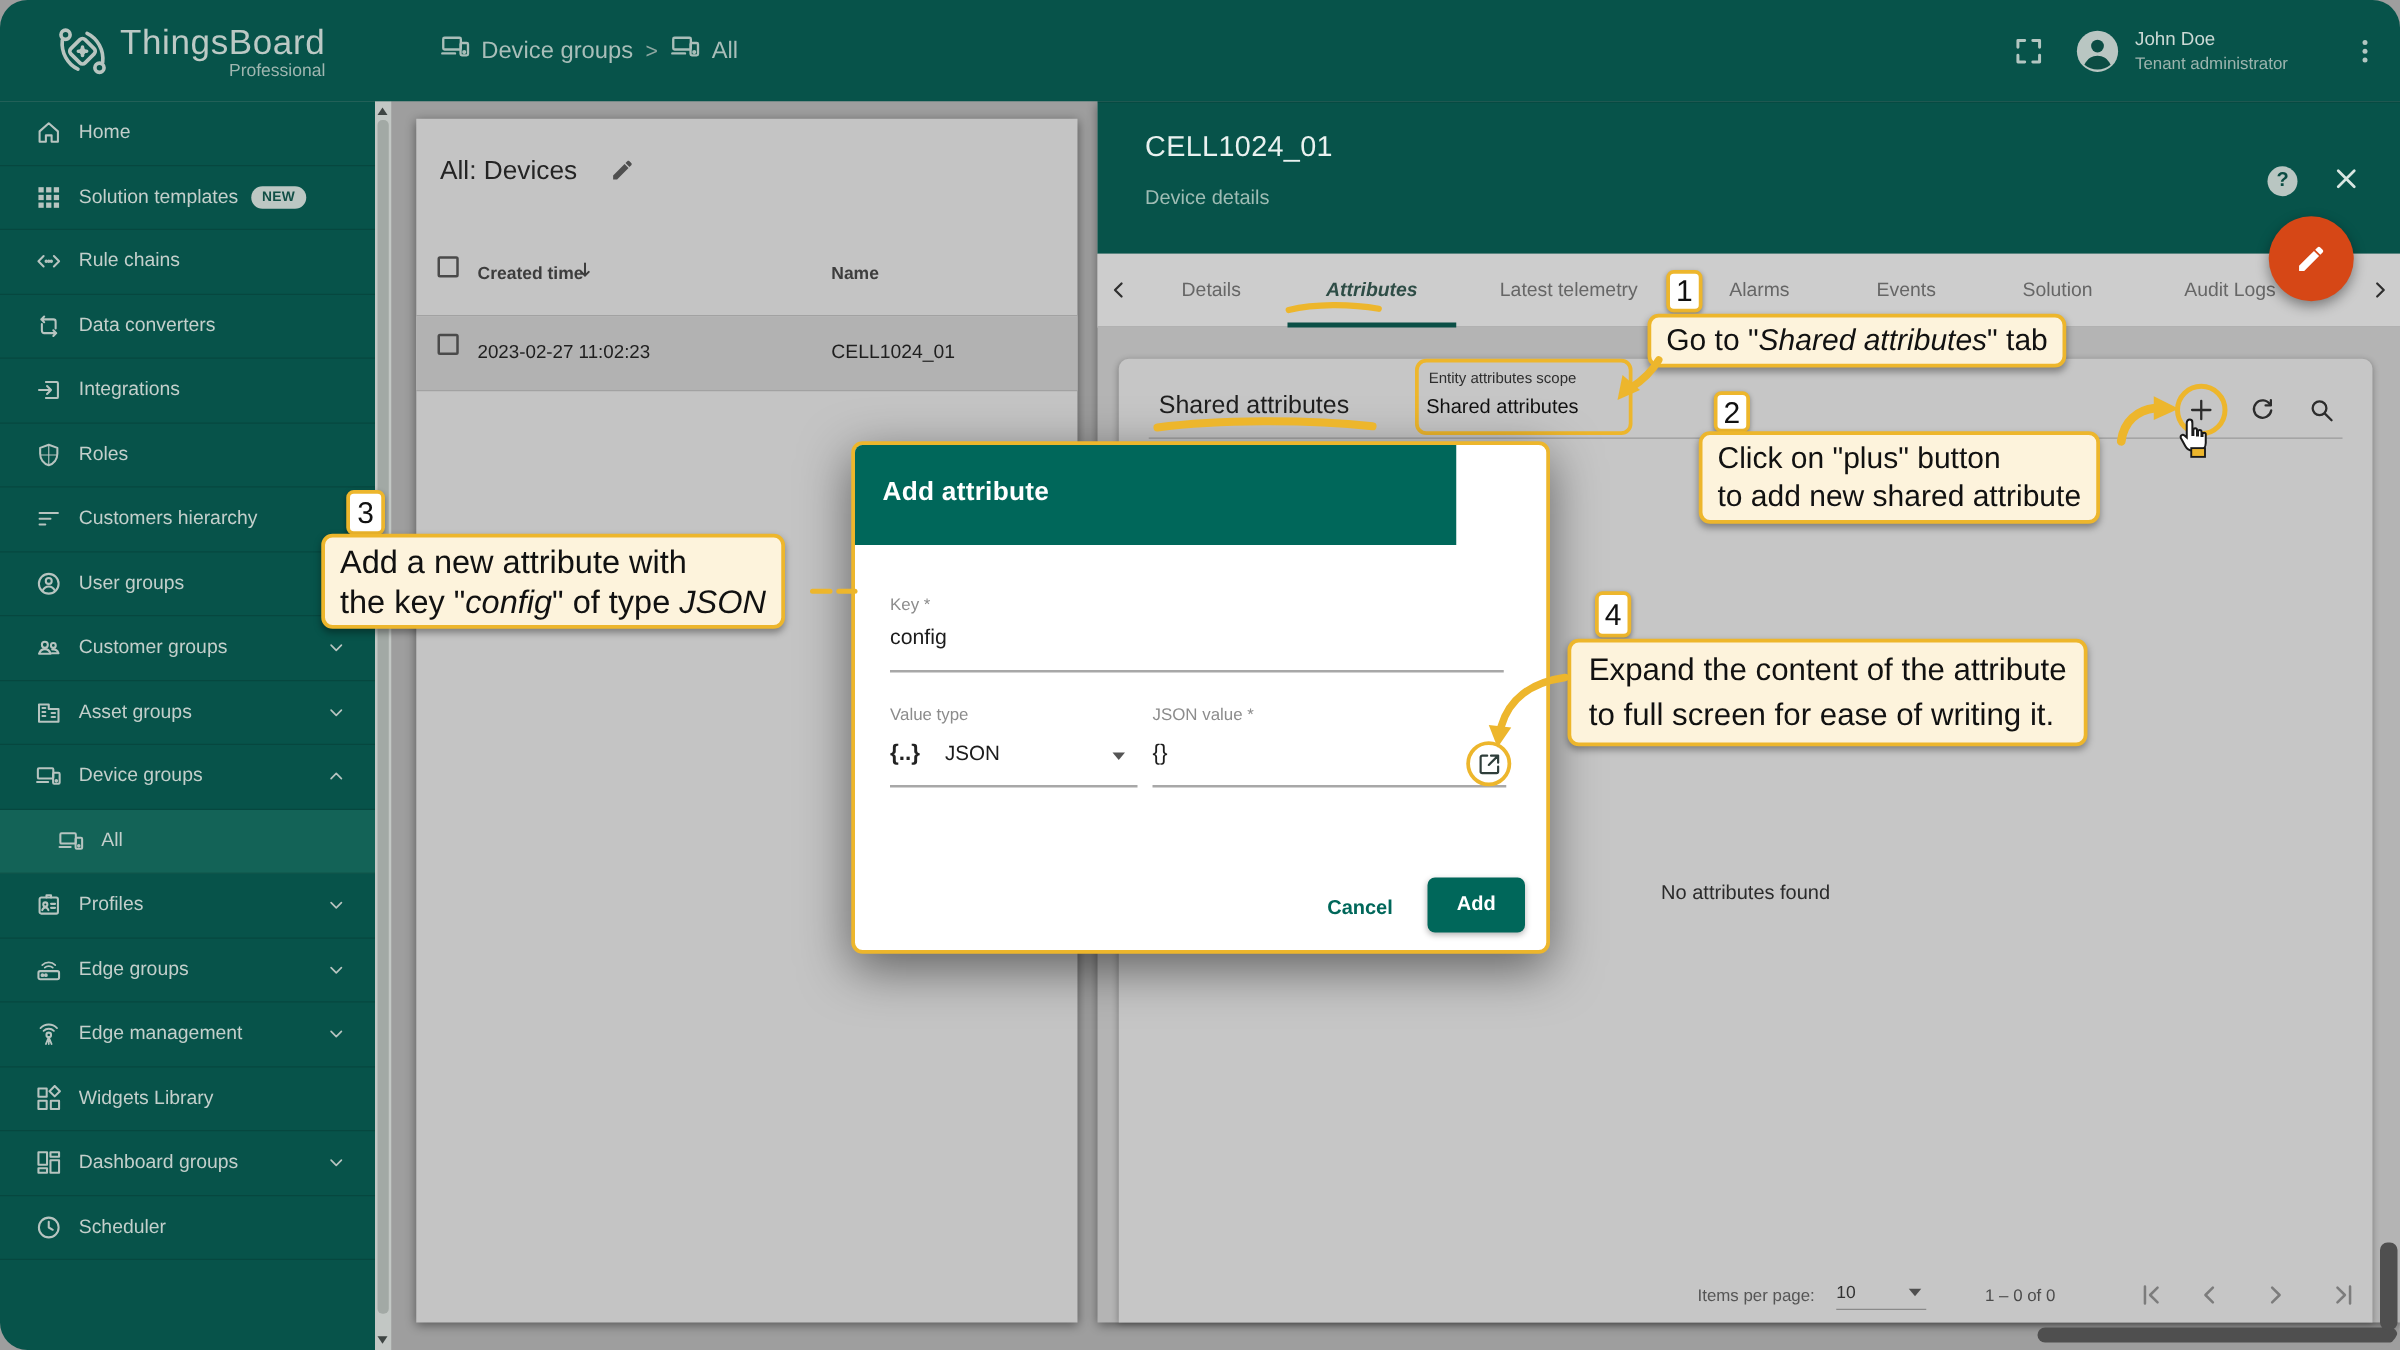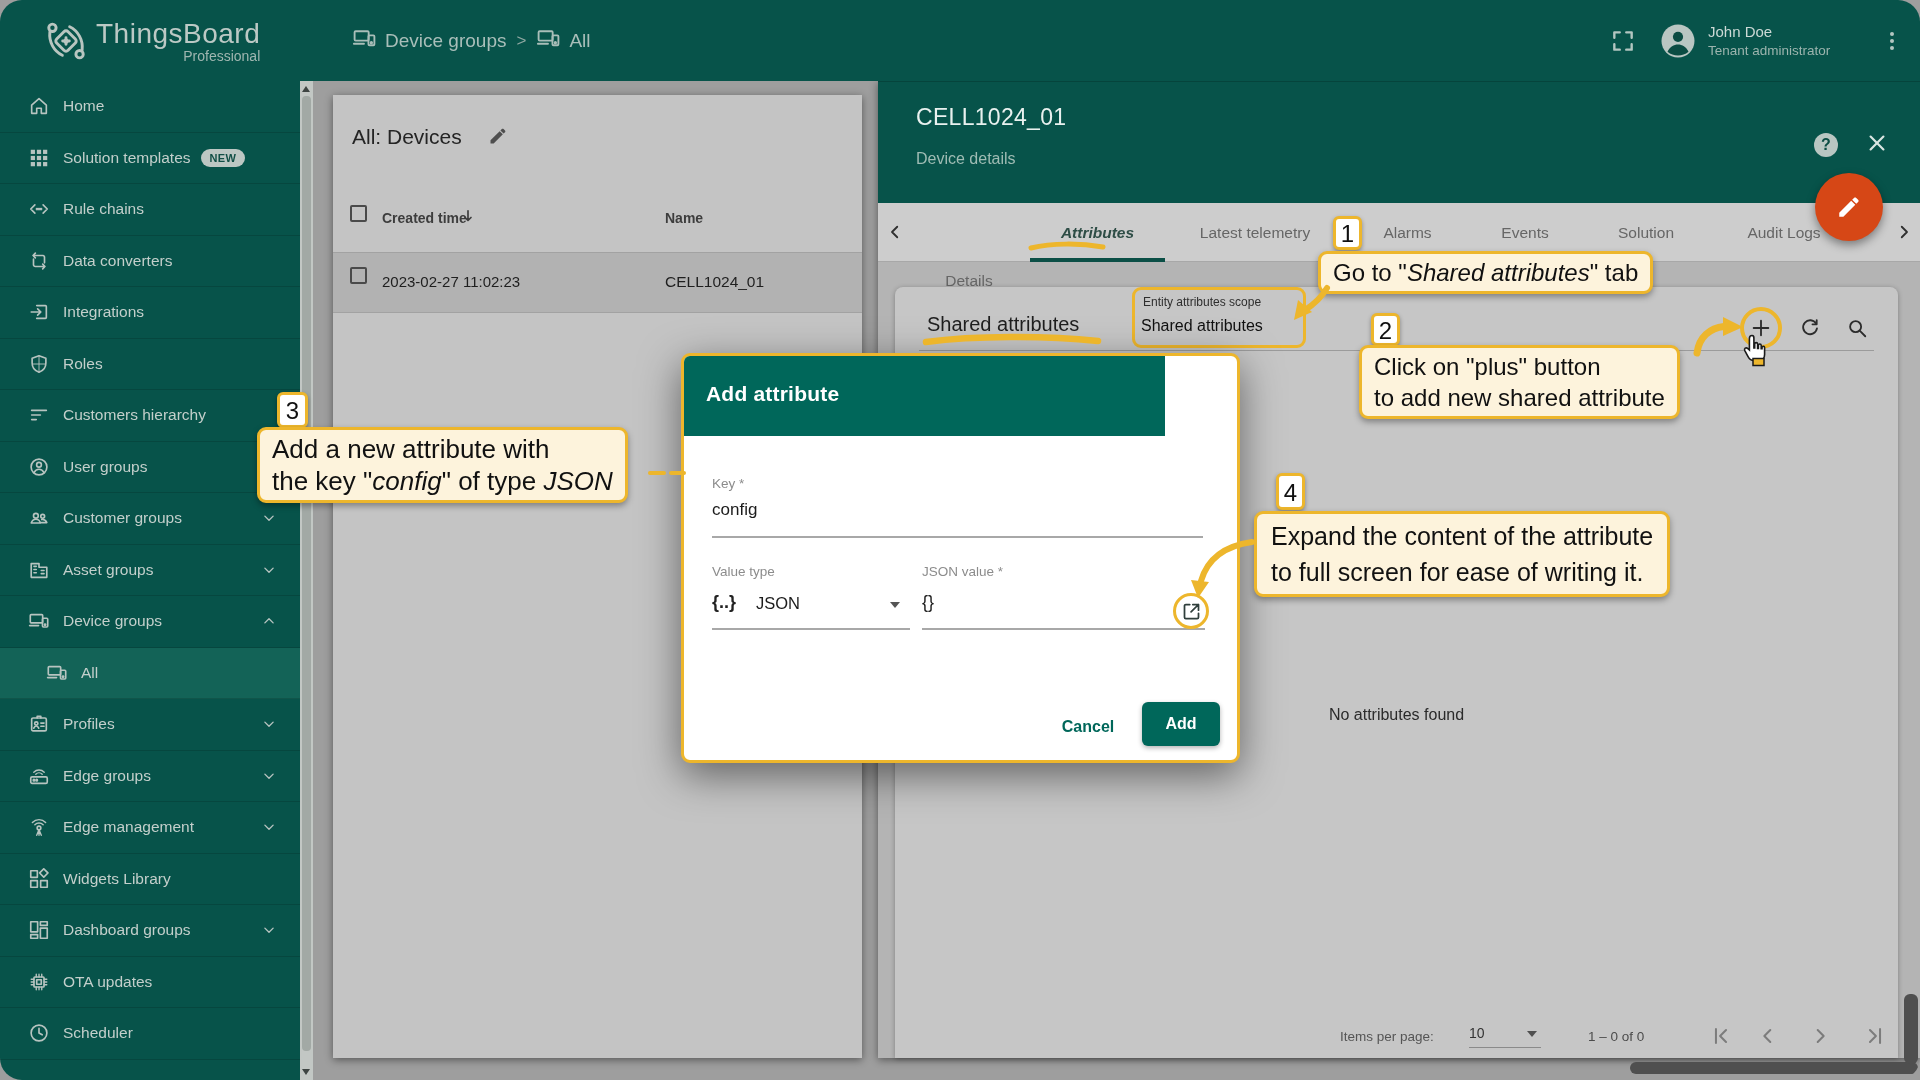--- a/index.html
+++ b/index.html
@@ -87,21 +87,21 @@
   #scope-value { position:absolute; left:246px; top:30px; font-size:16px; color:#111; cursor:pointer; }
   #scope-ring { position:absolute; left:237px; top:0px; width:174px; height:61px; border:3px solid var(--gold,#edb62c); border-radius:9px; z-index:62; pointer-events:none; }
   .tool-ic { position:absolute; top:30px; width:22px; height:22px; color:#2c2c2c; cursor:pointer; }
   .tool-ic svg { width:22px; height:22px; }
   #btn-add-attr { left:855px; }
   #btn-refresh { left:904px; }
   #btn-search { left:951px; }
   #attr-head-div { position:absolute; left:24px; top:63px; width:955px; height:1px; background:#9b9b9b; }
   #attr-empty { position:absolute; left:0; top:419px; width:1003px; text-align:center; font-size:16px; color:#2b2b2b; }
   #pagination { position:absolute; left:0; top:730px; width:1003px; height:41px; font-size:13.5px; color:#555; }
-  #pg-label { position:absolute; left:445px; top:12px; }
+  #pg-label { position:absolute; left:463px; top:12px; }
   #pg-select { position:absolute; left:574px; top:8px; width:72px; border-bottom:1px solid #8a8a8a; padding-bottom:6px; cursor:pointer; }
   #pg-size { font-size:14px; color:#333; }
   #pg-caret { position:absolute; right:4px; top:6px; width:0; height:0; border-left:5px solid transparent; border-right:5px solid transparent; border-top:6px solid #4f4f4f; }
   #pg-range { position:absolute; left:693px; top:12px; color:#4c4c4c; }
   .pg-ic { position:absolute; top:8px; width:22px; height:22px; color:#7c7c7c; cursor:pointer; }
   .pg-ic svg { width:22px; height:22px; }
   #pg-first { left:815px; } #pg-prev { left:862px; } #pg-next { left:914px; } #pg-last { left:969px; }
 
   
   #hscroll-thumb { position:absolute; left:1630px; top:1062px; width:288px; height:12px; background:#4f4f4f; border-radius:6px; z-index:8; }
@@ -377,28 +377,20 @@
             <rect x="13.5" y="3" width="7.5" height="4"></rect>
             <rect x="13.5" y="10" width="7.5" height="11"></rect>
           </svg></span>
         <span class="s-label">Dashboard groups</span>
         <span class="chev"><svg viewBox="0 0 24 24" fill="none" stroke="currentColor" stroke-width="1.8" stroke-linecap="round" stroke-linejoin="round">
             <path d="M6.5 9.5 L12 15 L17.5 9.5"></path>
           </svg></span>
       </div>
       <div class="side-item">
         <span class="s-icon"><svg viewBox="0 0 24 24" fill="none" stroke="currentColor" stroke-width="1.8" stroke-linecap="round" stroke-linejoin="round">
-            <rect x="6.5" y="6.5" width="11" height="11" rx="1"></rect>
-            <rect x="9.5" y="9.5" width="5" height="5"></rect>
-            <path d="M9 6.5 V3.5 M12 6.5 V3.5 M15 6.5 V3.5 M9 20.5 V17.5 M12 20.5 V17.5 M15 20.5 V17.5 M6.5 9 H3.5 M6.5 12 H3.5 M6.5 15 H3.5 M20.5 9 H17.5 M20.5 12 H17.5 M20.5 15 H17.5" stroke-width="1.5"></path>
-          </svg></span>
-        <span class="s-label">OTA updates</span>
-      </div>
-      <div class="side-item">
-        <span class="s-icon"><svg viewBox="0 0 24 24" fill="none" stroke="currentColor" stroke-width="1.8" stroke-linecap="round" stroke-linejoin="round">
             <circle cx="12" cy="12" r="8.6"></circle>
             <path d="M12 7 V12 L15.5 14"></path>
           </svg></span>
         <span class="s-label">Scheduler</span>
       </div>
     </nav>
   <div id="sidebar-scrollbar">
     <div id="sb-up" class="sb-arrow"></div>
     <div id="sb-thumb"></div>
     <div id="sb-down" class="sb-arrow"></div>
@@ -444,21 +436,21 @@
           <path d="M3 17.2 V21 H6.8 L17.8 10 L14 6.2 Z M14.9 5.3 L18.7 9.1 L20.4 7.4 C21 6.8 21 5.9 20.4 5.3 L18.7 3.6 C18.1 3 17.2 3 16.6 3.6 Z"></path>
         </svg>
     </div>
     <div id="tabbar">
       <span id="tab-chev-left" class="tab-chev">
         <svg viewBox="0 0 24 24" fill="none" stroke="currentColor" stroke-width="2.4" stroke-linecap="round" stroke-linejoin="round">
             <path d="M15 5 L8 12 L15 19"></path>
           </svg>
       </span>
       <div id="tabs">
-          <div class="tab" style="width: 122px; margin-top: 48px;">Details</div>
+          <div class="tab" style="width: 122px;">Details</div>
           <div class="tab active" style="width: 135px; font-style: italic;">Attributes</div>
           <div class="tab" style="width: 180px;">Latest telemetry</div>
           <div class="tab" style="width: 125px;">Alarms</div>
           <div class="tab" style="width: 110px;">Events</div>
           <div class="tab" style="width: 132px;">Solution</div>
           <div class="tab" style="width: 144px;">Audit Logs</div>
         </div>
       <div id="inkbar"></div>
       <span id="tab-chev-right" class="tab-chev">
         <svg viewBox="0 0 24 24" fill="none" stroke="currentColor" stroke-width="2.4" stroke-linecap="round" stroke-linejoin="round">

